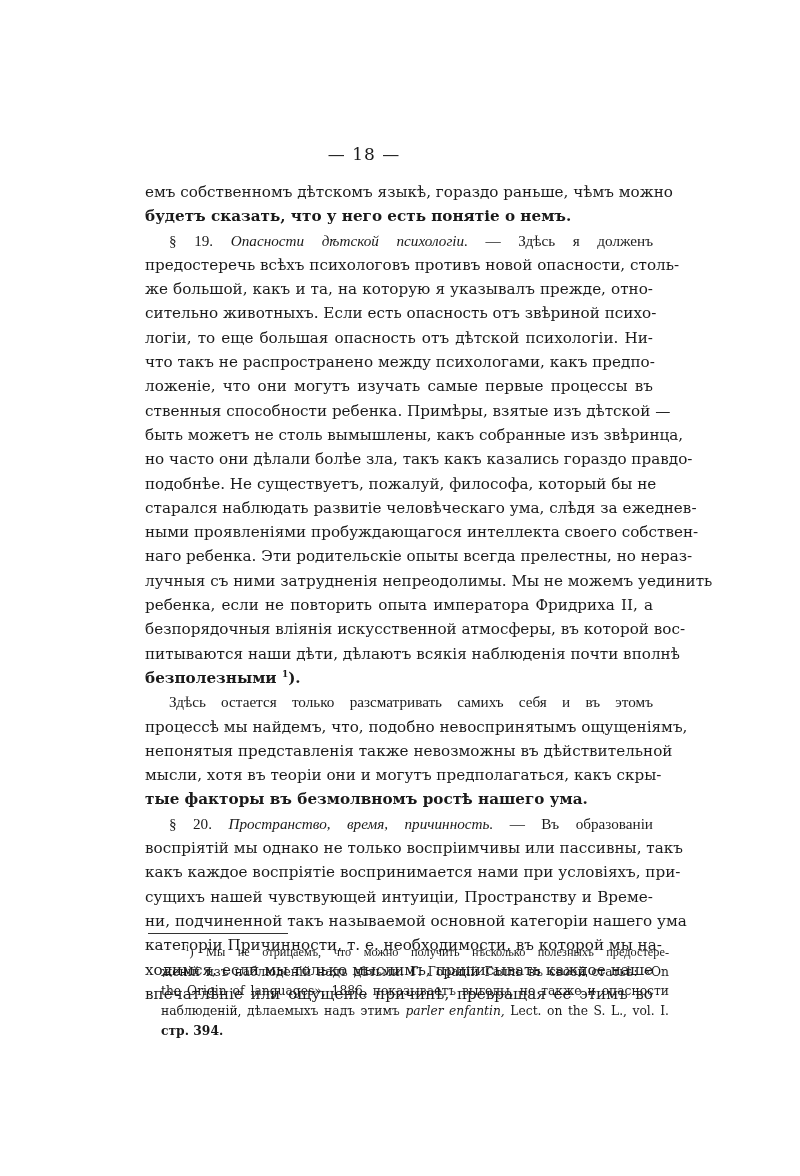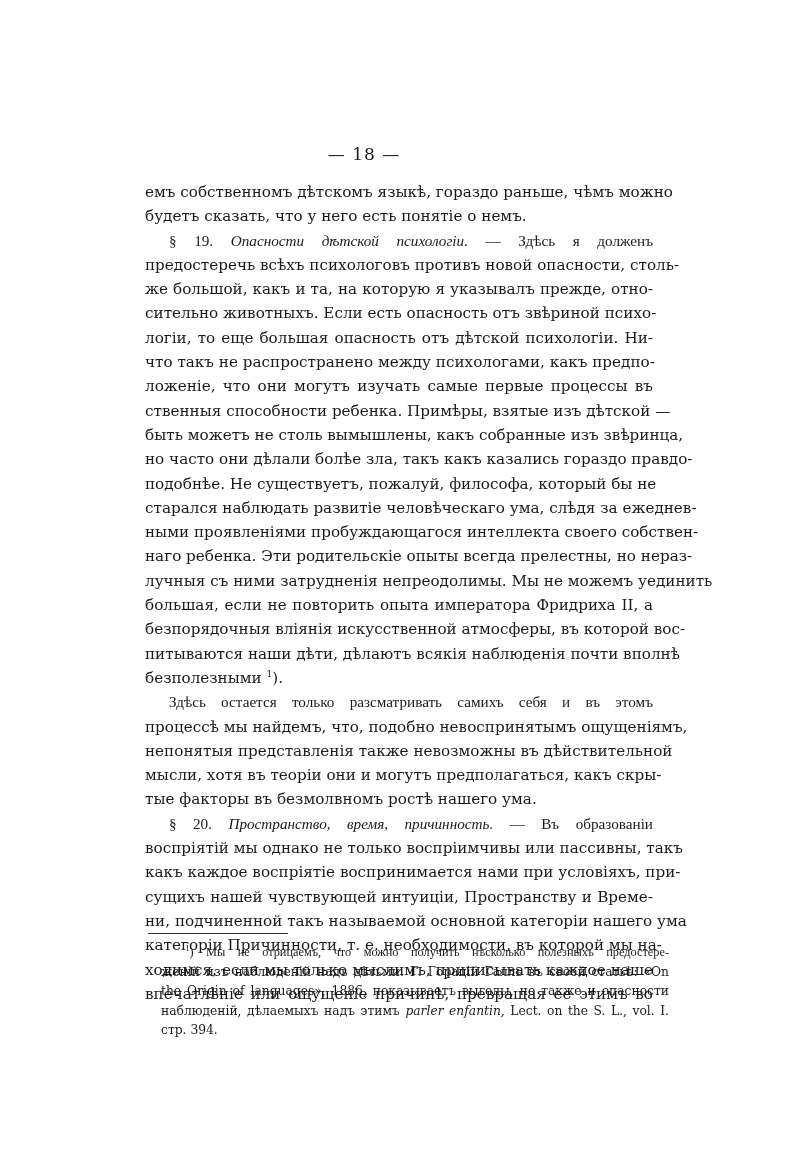--- a/index.html
+++ b/index.html
@@ -33,20 +33,21 @@
       line-height: 24.3px;
     }
     .line {
       display: block;
       text-align: justify;
       text-align-last: justify;
       white-space: nowrap;
     }
     .line.last-line {
       text-align-last: left;
+      font-weight: bold;
     }
     .line.indent {
       text-indent: 24px;
       font-family: Liberation Serif, serif;
     }
     .ital {
       font-style: italic;
     }
     .footnote-rule {
       position: absolute;
@@ -91,21 +92,21 @@
     <span class="line">что такъ не распространено между психологами, какъ предпо-</span>
     <span class="line">ложеніе, что они могутъ изучать самые первые процессы въ</span>
     <span class="line">ственныя способности ребенка. Примѣры, взятые изъ дѣтской —</span>
     <span class="line">быть можетъ не столь вымышлены, какъ собранные изъ звѣринца,</span>
     <span class="line">но часто они дѣлали болѣе зла, такъ какъ казались гораздо правдо-</span>
     <span class="line">подобнѣе. Не существуетъ, пожалуй, философа, который бы не</span>
     <span class="line">старался наблюдать развитіе человѣческаго ума, слѣдя за ежеднев-</span>
     <span class="line">ными проявленіями пробуждающагося интеллекта своего собствен-</span>
     <span class="line">наго ребенка. Эти родительскіе опыты всегда прелестны, но нераз-</span>
     <span class="line">лучныя съ ними затрудненія непреодолимы. Мы не можемъ уединить</span>
-    <span class="line">большая, если не повторить опыта императора Фридриха II, а</span>
+    <span class="line">ребенка, если не повторить опыта императора Фридриха II, а</span>
     <span class="line">безпорядочныя вліянія искусственной атмосферы, въ которой вос-</span>
     <span class="line">питываются наши дѣти, дѣлаютъ всякія наблюденія почти вполнѣ</span>
     <span class="line last-line"><span>безполезными</span> <sup>1</sup><span>).</span></span>
   </div>
 
   <div>
     <span class="line indent">Здѣсь остается только разсматривать самихъ себя и въ этомъ</span>
     <span class="line">процессѣ мы найдемъ, что, подобно невоспринятымъ ощущеніямъ,</span>
     <span class="line">непонятыя представленія также невозможны въ дѣйствительной</span>
     <span class="line">мысли, хотя въ теоріи они и могутъ предполагаться, какъ скры-</span>

